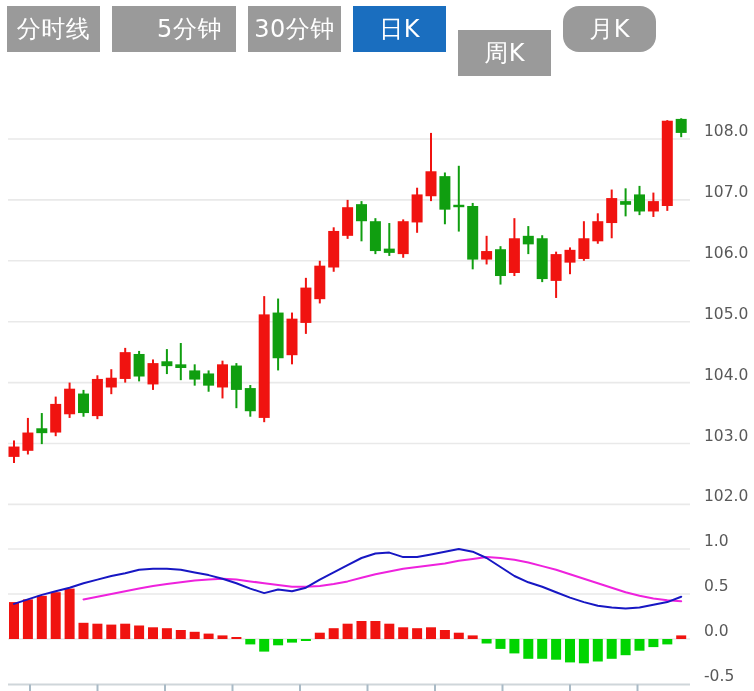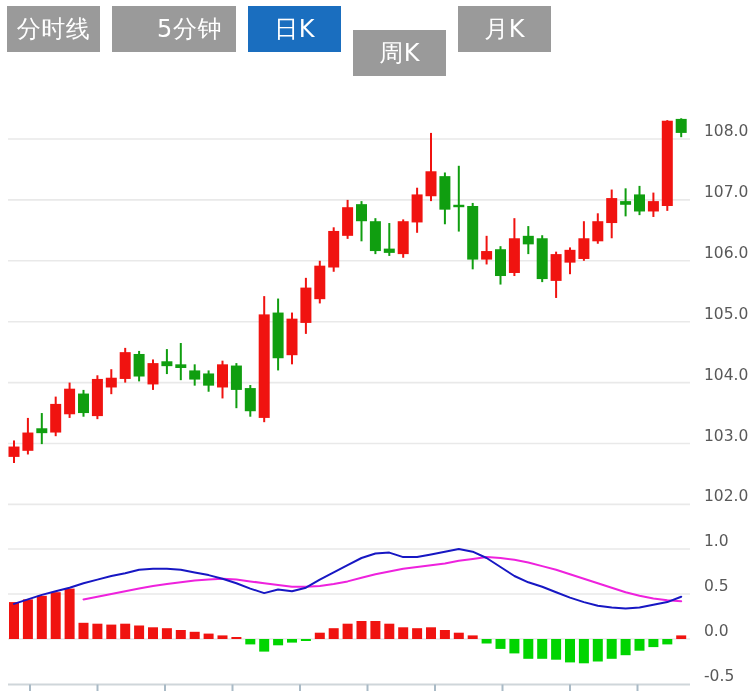--- a/index.html
+++ b/index.html
@@ -20,23 +20,24 @@
     font-family:"DejaVu Sans","Liberation Sans",sans-serif;
     font-size:15.5px;fill:#595959;
   }
 </style>
 </head>
 <body>
 
 <div class="tabbar" id="tabbar">
     <div class="tab" style="background: rgb(154, 154, 154); color: rgb(255, 255, 255); text-align: center;">分时线</div>
     <div class="tab" style="background: rgb(154, 154, 154); color: rgb(255, 255, 255); padding-left: 31px;">5分钟</div>
+    <div class="tab" style="background: rgb(154, 154, 154); color: rgb(255, 255, 255);">30分钟</div>
     <div class="tab" style="background: rgb(26, 110, 191); color: rgb(255, 255, 255);">日K</div>
     <div class="tab" style="background: rgb(154, 154, 154); color: rgb(255, 255, 255); margin-top: 24px;">周K</div>
-    <div class="tab" style="background: rgb(154, 154, 154); color: rgb(255, 255, 255);">月K</div>
+    <div class="tab" style="background: rgb(154, 154, 154); color: rgb(255, 255, 255); border-radius: 16px;">月K</div>
   </div>
 
 <div class="chart-wrap">
   <svg id="chart-svg" width="754" height="691" viewBox="0 0 754 691">
       <g>
         <line x1="8" x2="690" y1="139" y2="139" stroke="#e9e9e9" stroke-width="1.6"></line>
         <line x1="8" x2="690" y1="199.9" y2="199.9" stroke="#e9e9e9" stroke-width="1.6"></line>
         <line x1="8" x2="690" y1="260.8" y2="260.8" stroke="#e9e9e9" stroke-width="1.6"></line>
         <line x1="8" x2="690" y1="321.7" y2="321.7" stroke="#e9e9e9" stroke-width="1.6"></line>
         <line x1="8" x2="690" y1="382.6" y2="382.6" stroke="#e9e9e9" stroke-width="1.6"></line>

